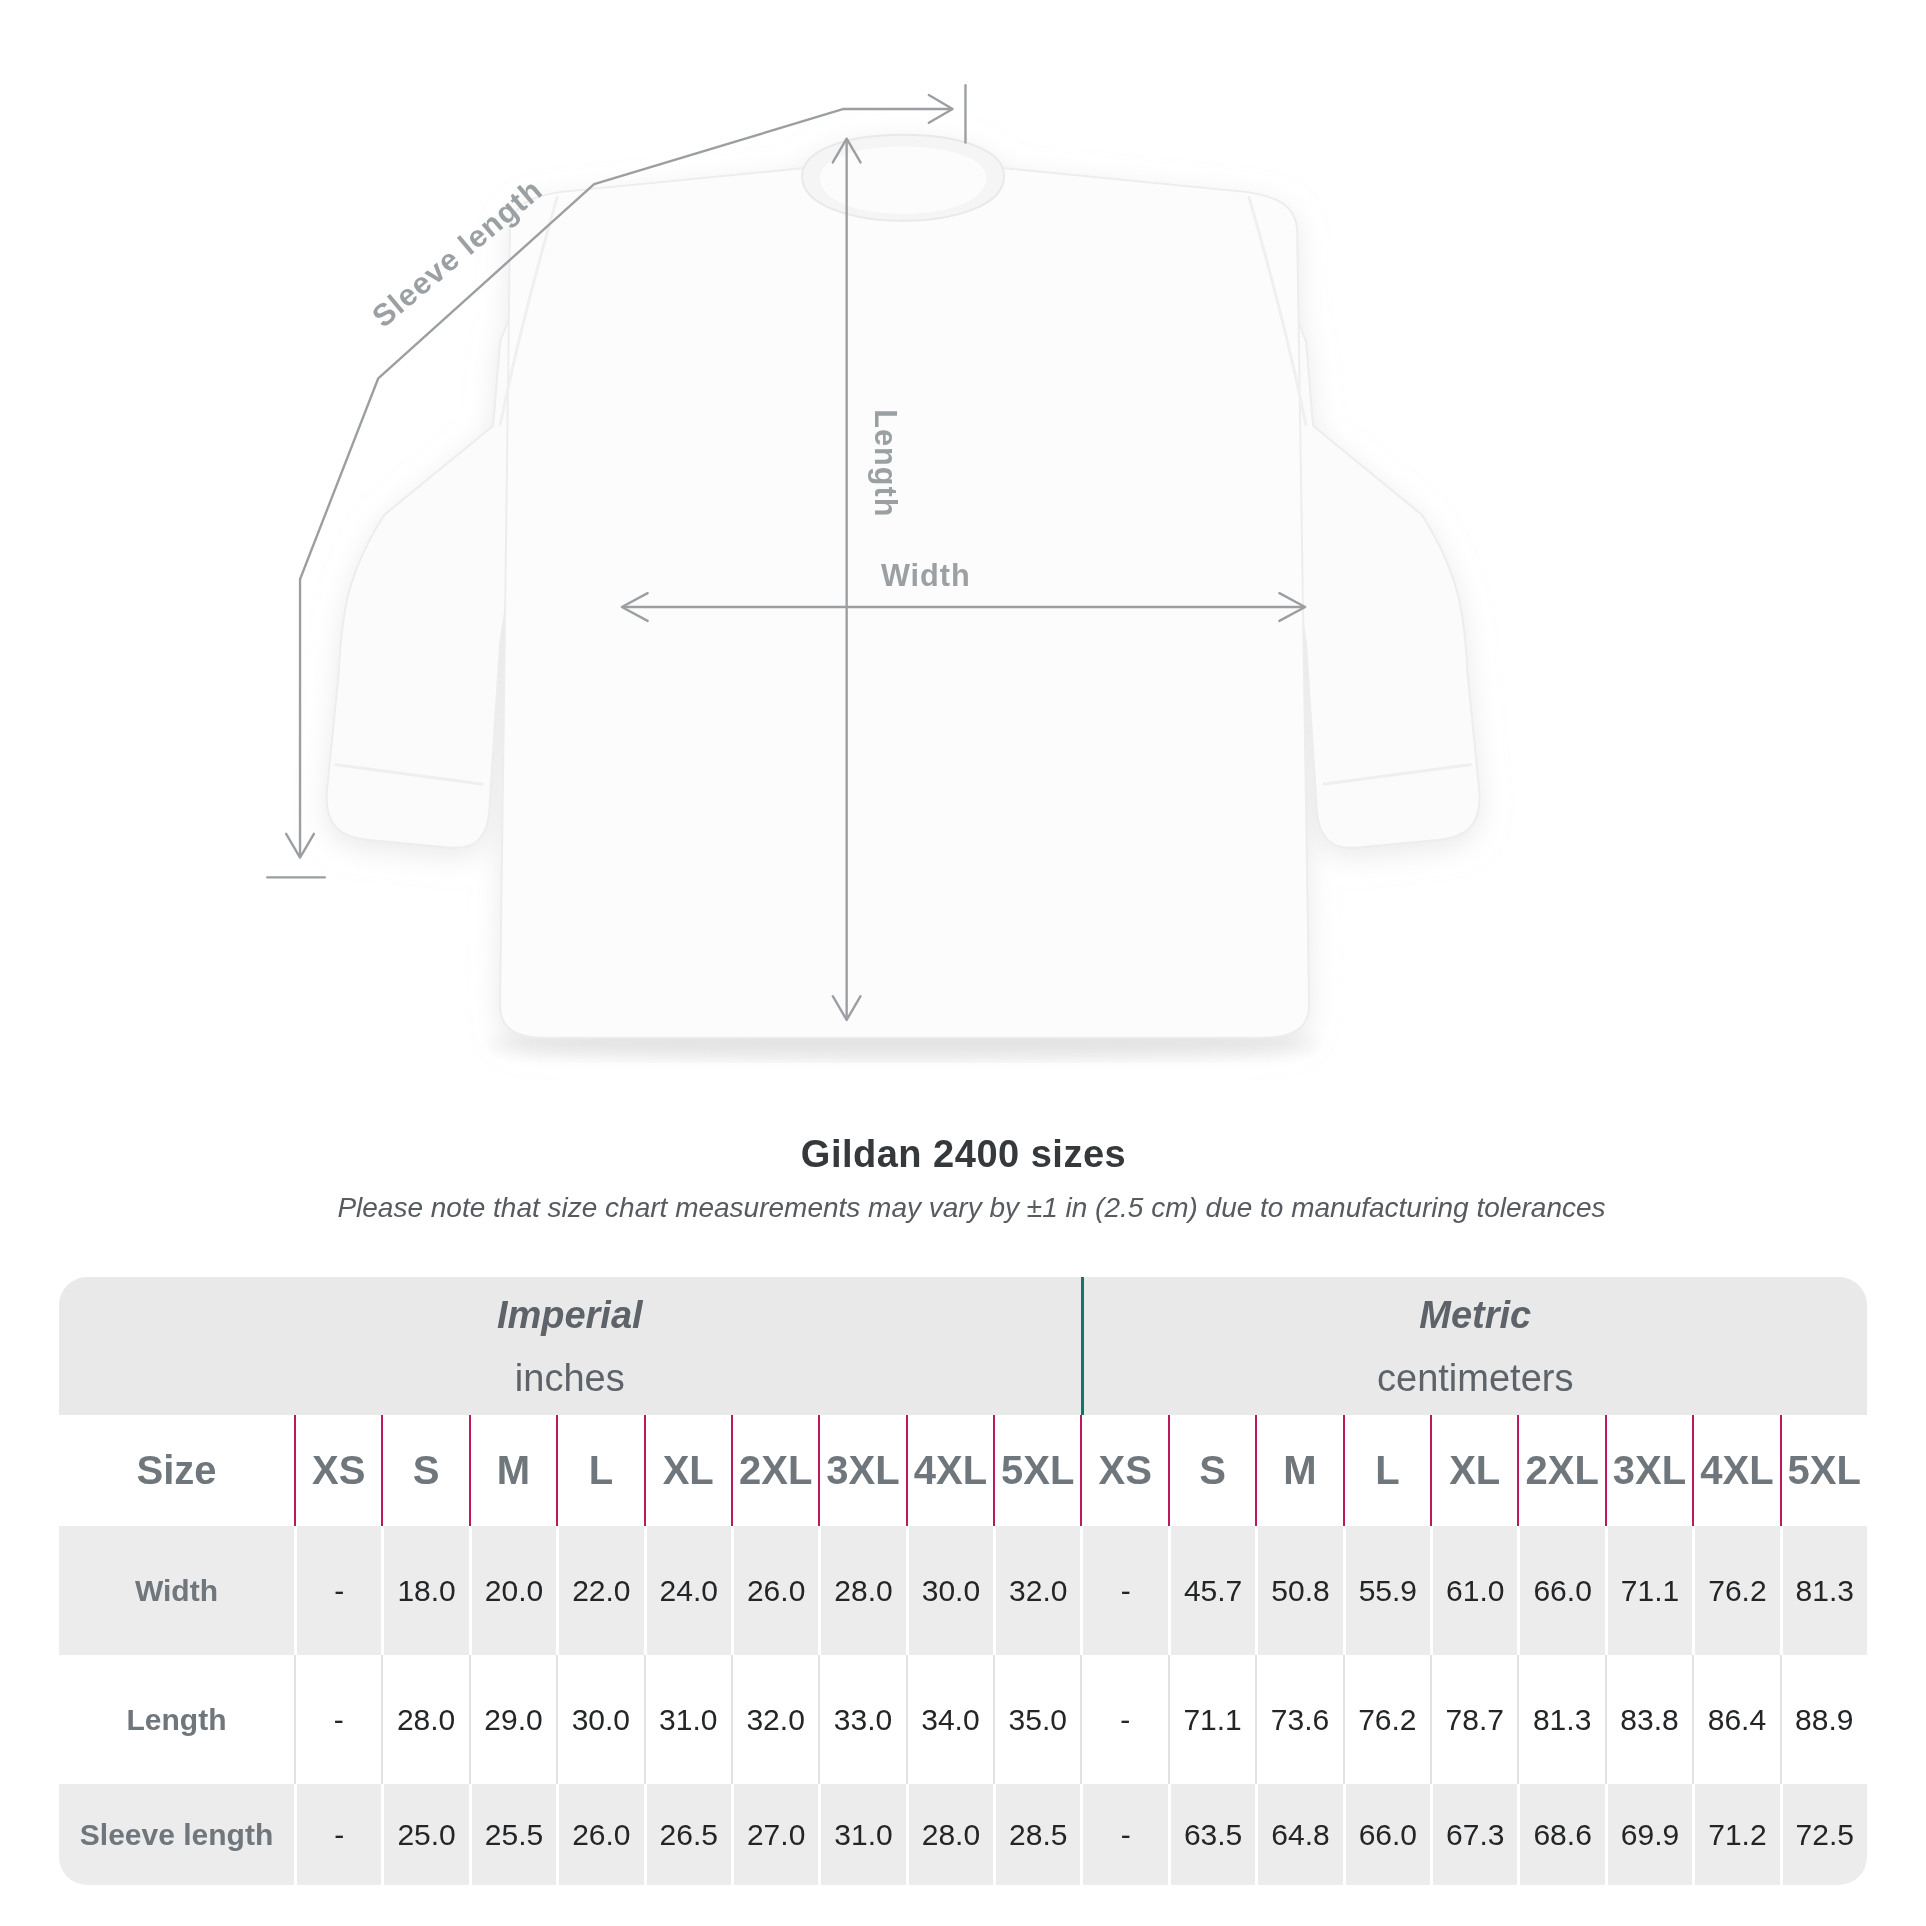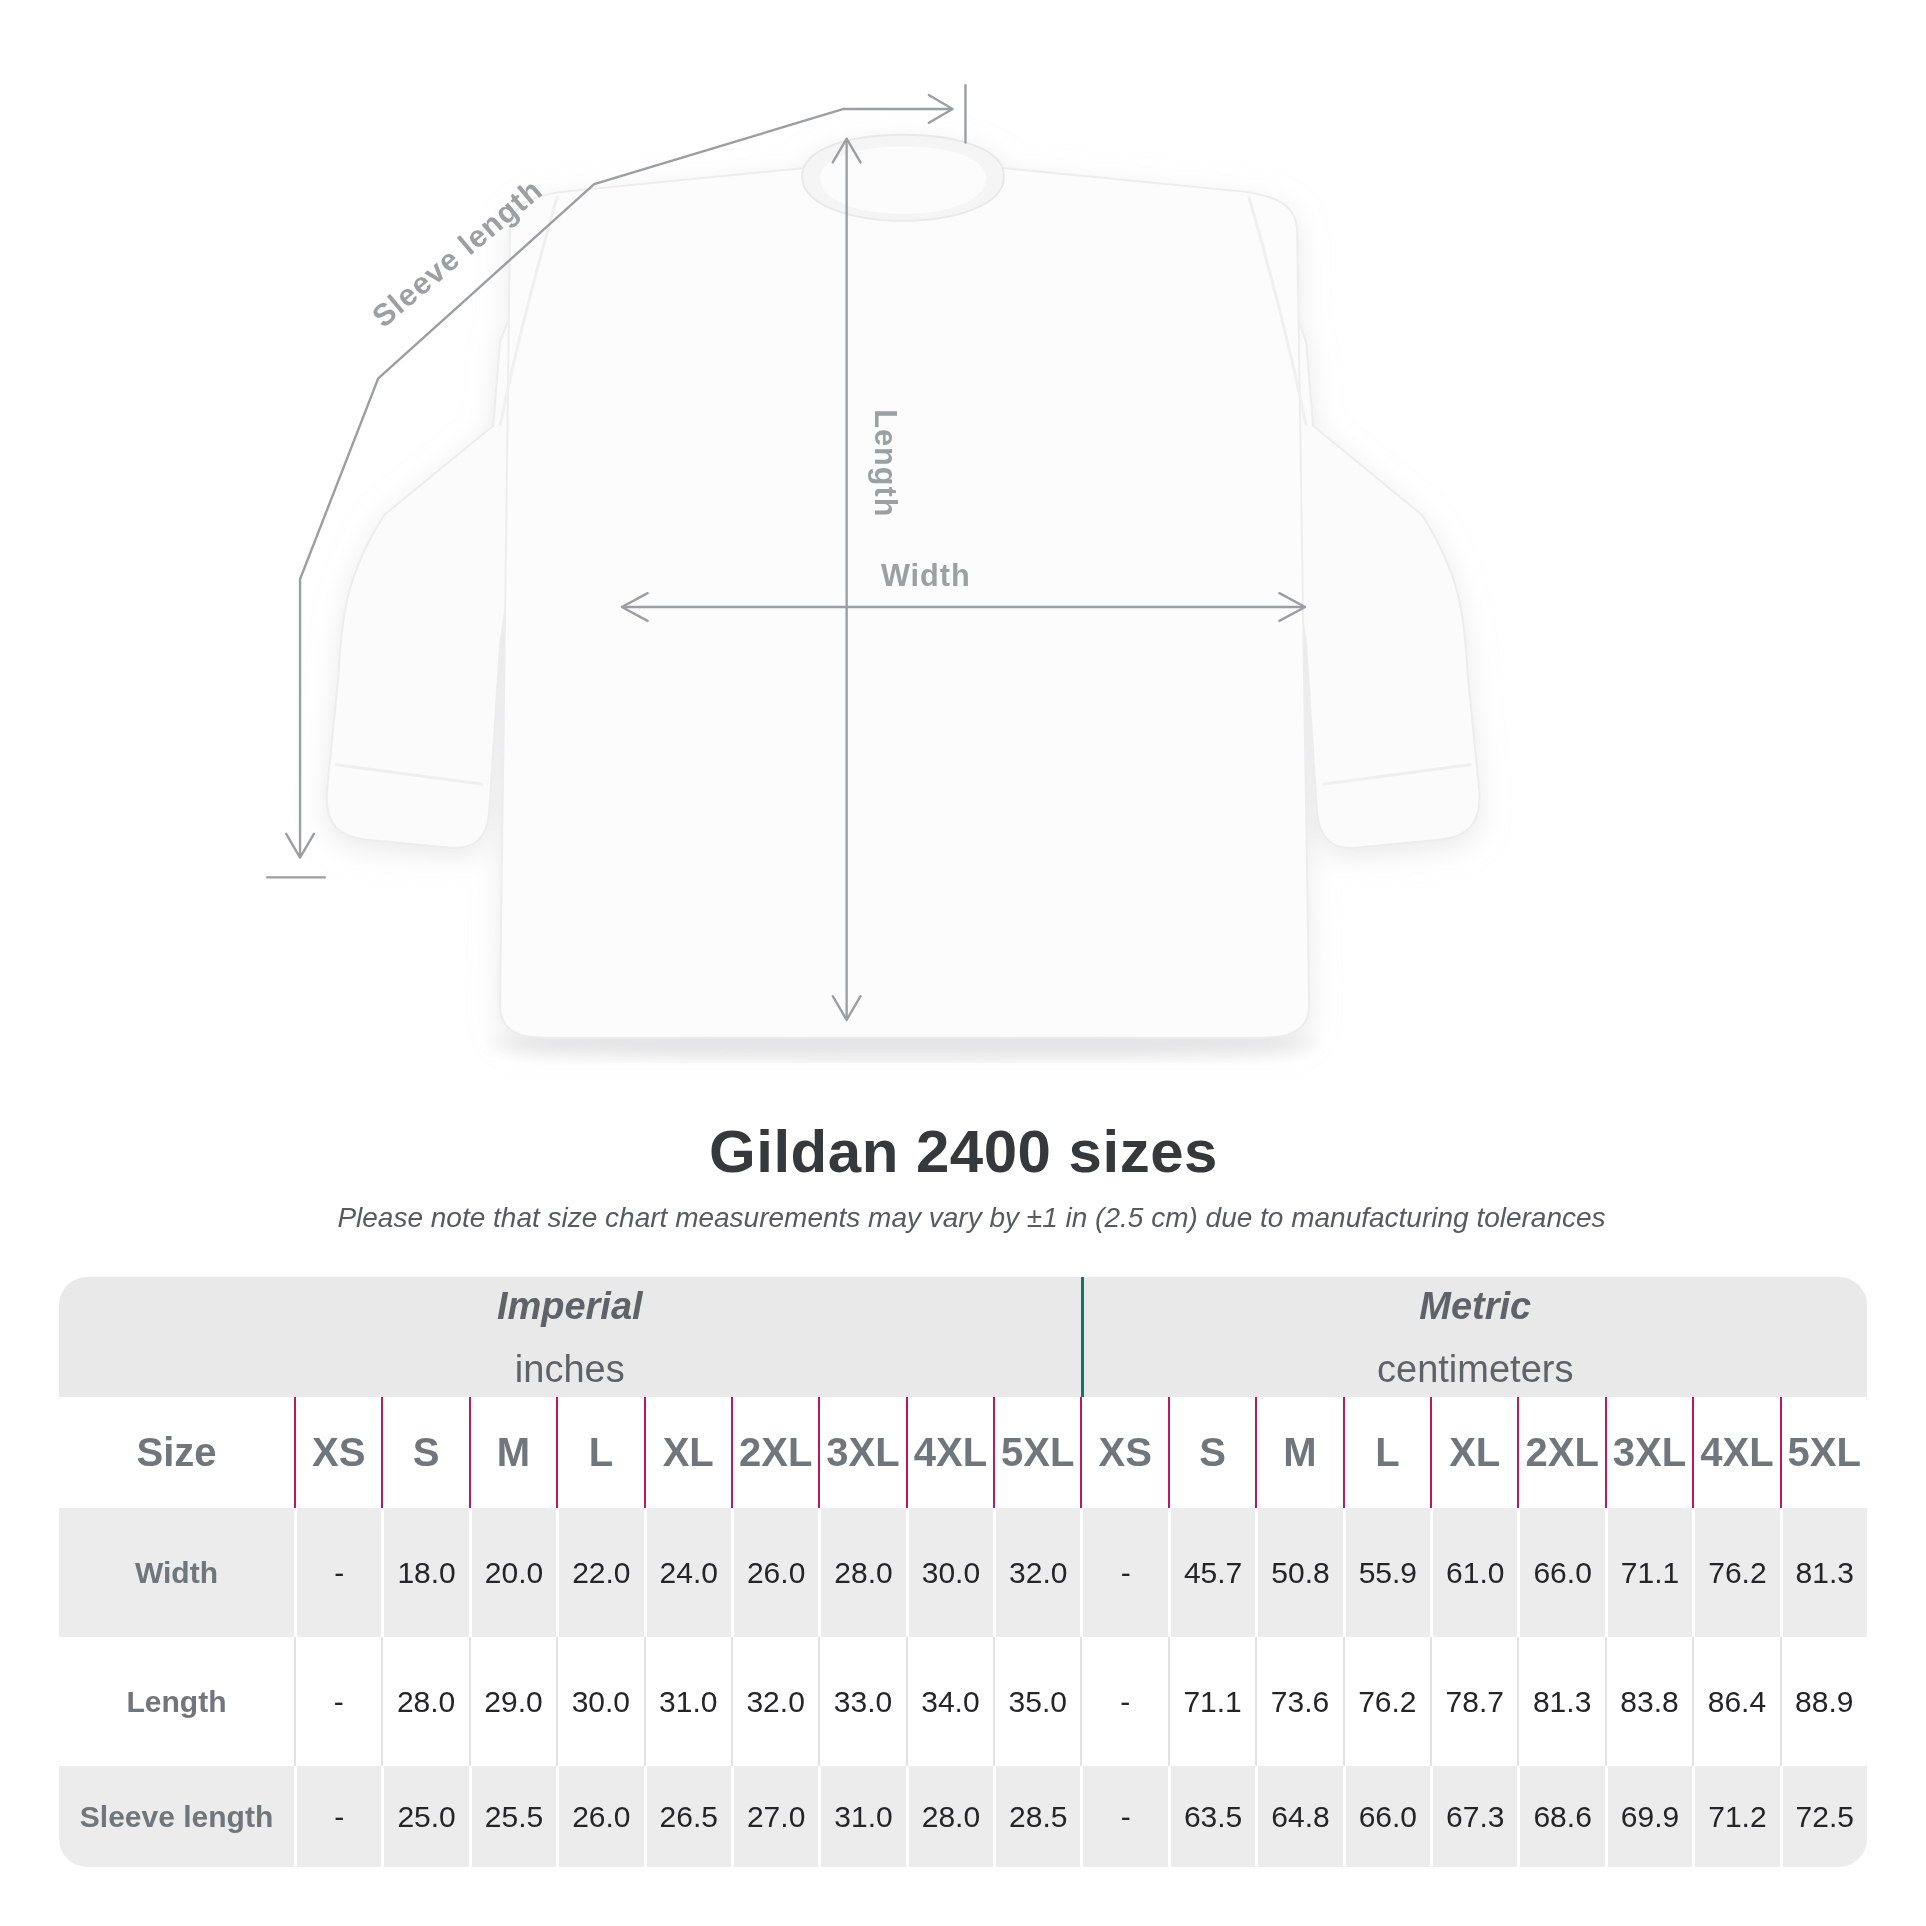--- a/index.html
+++ b/index.html
@@ -7,27 +7,27 @@
     width:1927px;height:1927px;overflow:hidden;background:#ffffff;
     font-family:"Liberation Sans", sans-serif;position:relative;
   }
   
   .diagram-wrap{position:absolute;left:0;top:0;width:1927px;height:1119px;}
   .diagram-wrap svg{display:block;}
   .measure-label{fill:#9ba0a3;font-weight:bold;letter-spacing:1px;}
 
   
   .heading{position:absolute;left:0;top:1117px;width:1927px;text-align:center;}
-  .heading h1{margin:0;font-size:60px;font-weight:bold;color:#35393c;letter-spacing:0.5px;}
+  .heading h1{margin:16px;font-size:38px;font-weight:bold;color:#35393c;letter-spacing:0.5px;}
   .heading .note{margin-top:16px;font-size:28px;font-style:italic;color:#565b60;margin-left:16px;}
 
   
   .size-table{position:absolute;left:59px;top:1277px;width:1808px;}
   .t-row{display:grid;grid-template-columns:235px repeat(18,1fr);}
-  .row-groups{height:120px;}
+  .row-groups{height:138px;}
   .row-header{height:111px;}
   .row-data{height:129px;}
   .row-data-last{height:101px;}
 
   .group-cell{background:#e9e9e9;display:flex;flex-direction:column;align-items:center;justify-content:center;padding-top:2px;}
   .group-imperial{grid-column:1/11;border-top-left-radius:28px;}
   .group-metric{grid-column:11/20;border-top-right-radius:28px;border-left:3px solid #0f766e;}
   .group-title{font-size:38px;font-weight:bold;font-style:italic;color:#5d6368;}
   .group-unit{font-size:38px;color:#5d6368;margin-top:20px;}
 

